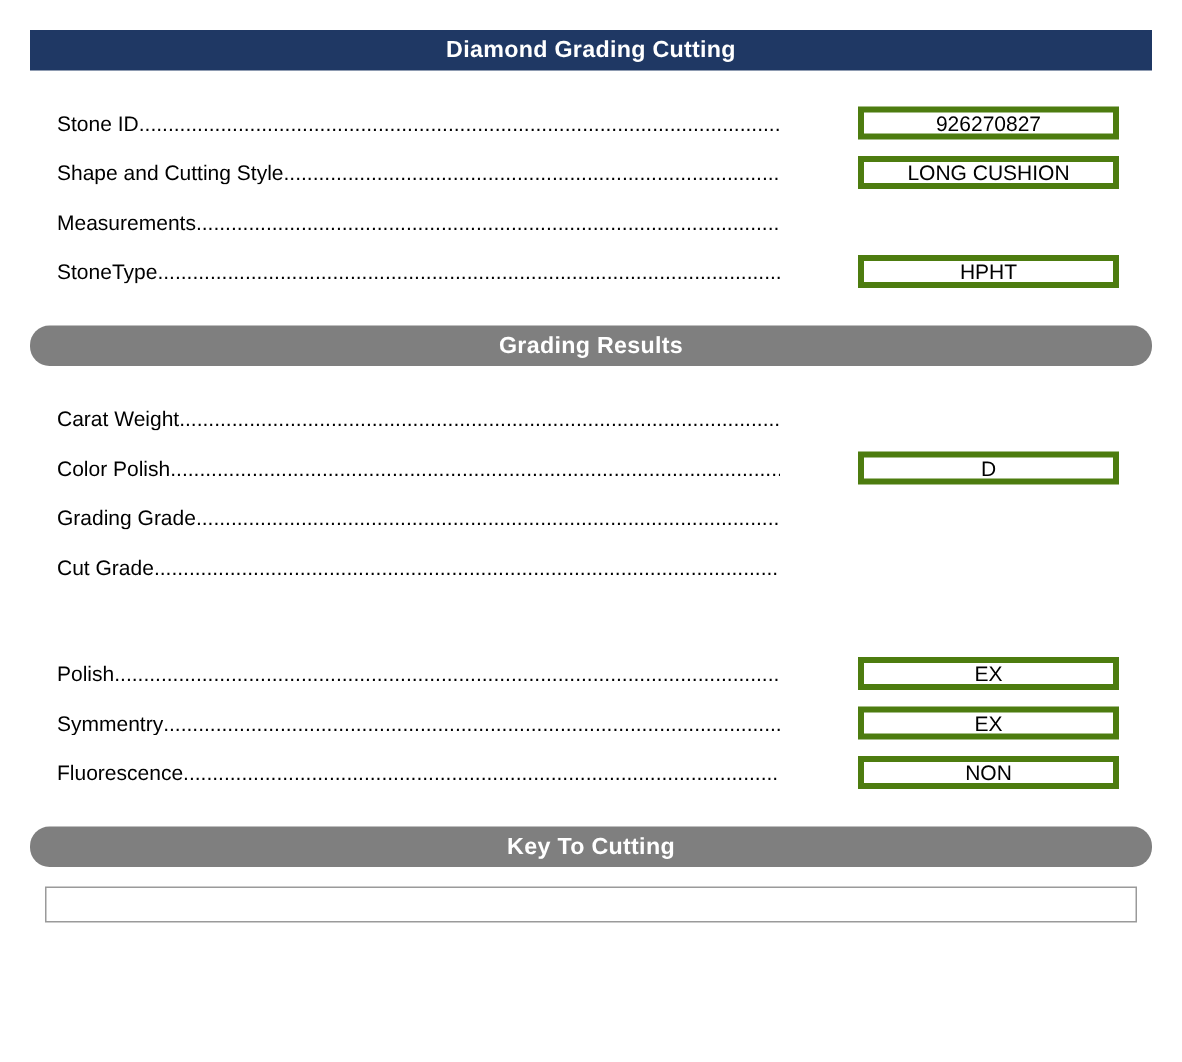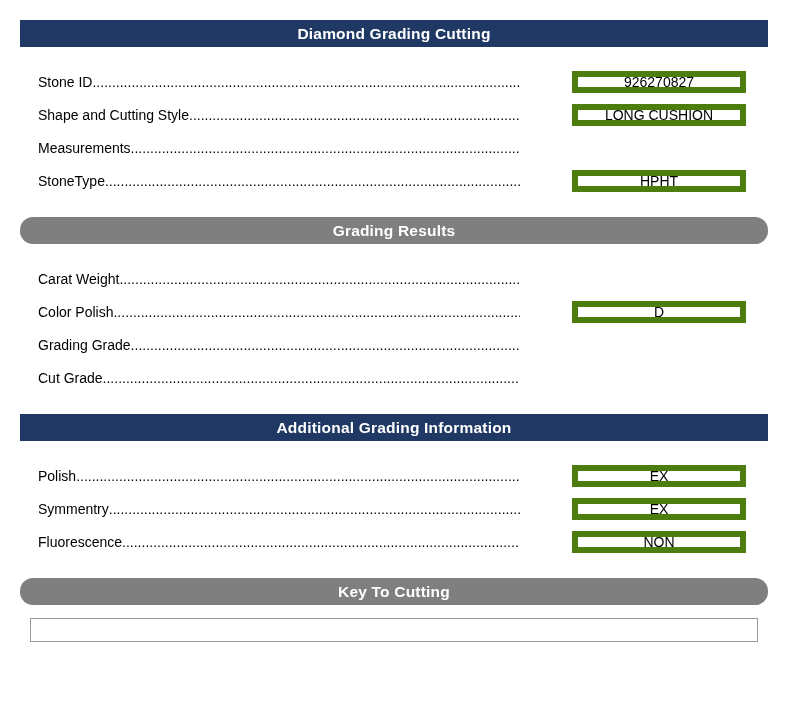--- a/index.html
+++ b/index.html
@@ -48,21 +48,21 @@
     white-space: nowrap;
     font-size: 14px;
   }
   .leader::after {
     content: "...................................................................................................................................................";
   }
   .value-box {
     margin-left: 52px;
     width: 174px;
     height: 22px;
-    border: 6px solid #4d7c0f;
+    border: 4px solid #4d7c0f;
     display: flex;
     align-items: center;
     justify-content: center;
     font-size: 14px;
     background: #ffffff;
   }
   .symbols-box {
     margin: 13px 10px 0 10px;
     height: 24px;
     border: 1px solid #9a9a9a;
@@ -139,23 +139,20 @@
       </div>
     </div>
     <div class="row">
       <div class="label-wrap">
         <span class="label">Cut Grade</span>
         <span class="leader"></span>
       </div>
     </div>
   </div>
 
-  <div class="section-bar navy">
-    <span>Additional Grading Information</span>
-  </div>
   <div class="rows">
     <div class="row">
       <div class="label-wrap">
         <span class="label">Polish</span>
         <span class="leader"></span>
       </div>
       <div class="value-box">
         <span>EX</span>
       </div>
     </div>

